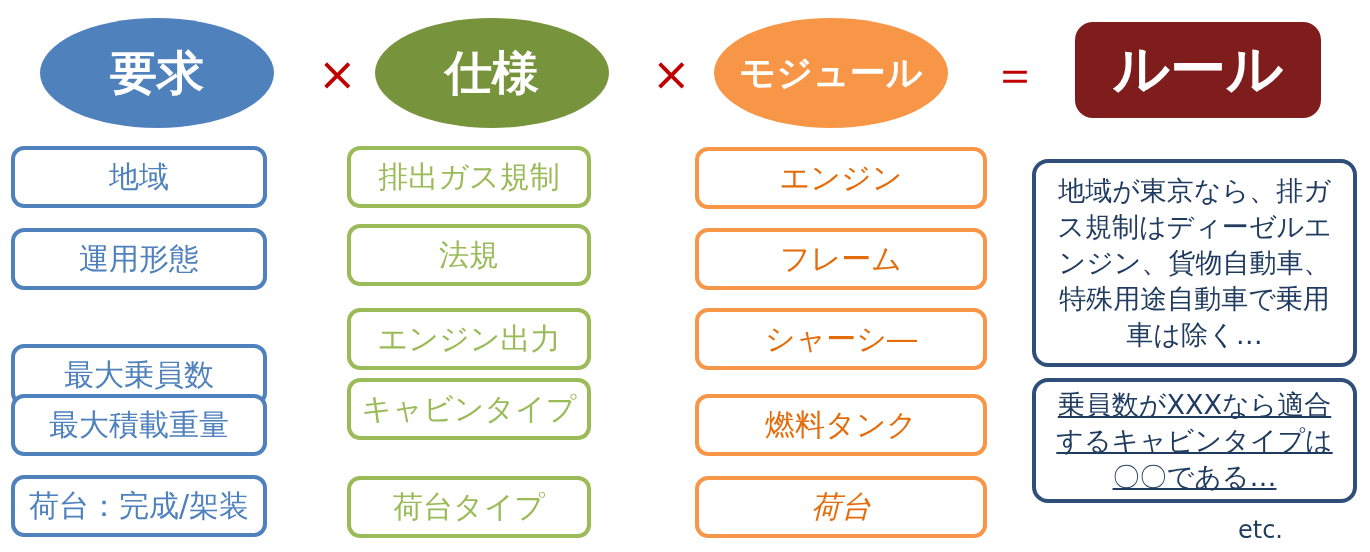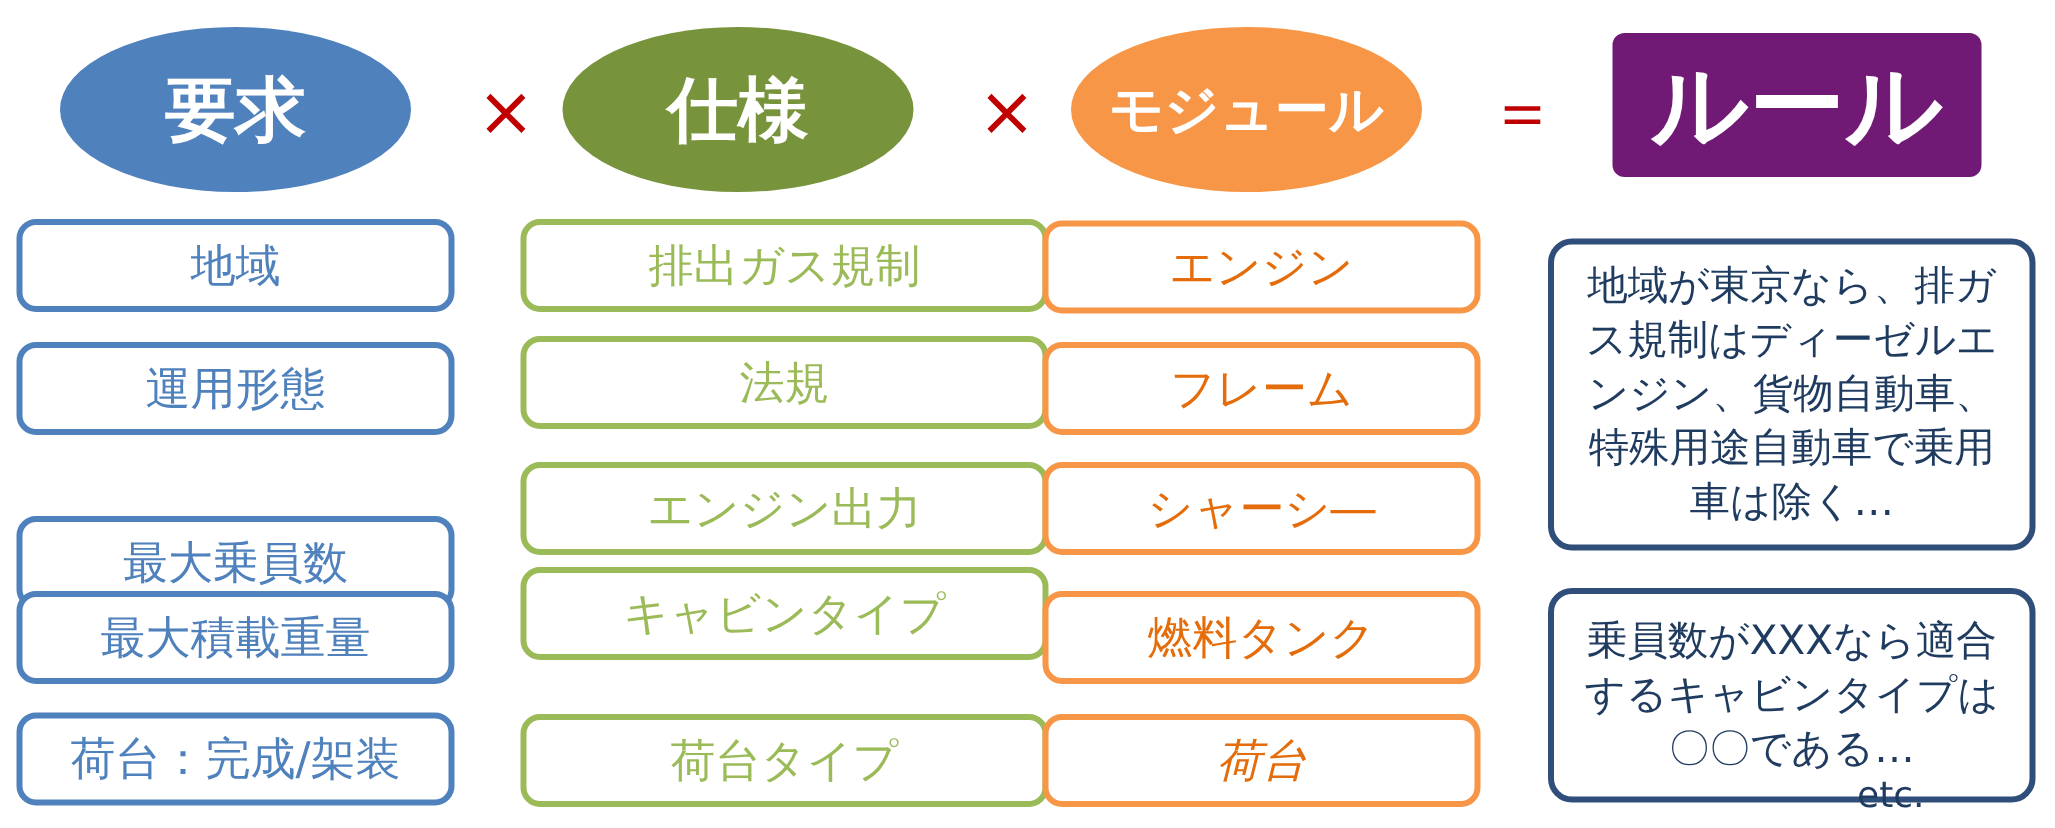--- a/index.html
+++ b/index.html
@@ -3,28 +3,28 @@
 <meta charset="utf-8">
 <style>
   html, body { margin: 0; padding: 0; background: #ffffff; }
   body { width: 1370px; height: 552px; position: relative; overflow: hidden;
          font-family: "DejaVu Sans", "Liberation Sans", sans-serif; }
   .ellipse { position: absolute; top: 18px; height: 110px; border-radius: 50%;
              display: flex; align-items: center; justify-content: center;
              color: #ffffff; font-weight: bold; font-size: 47px; }
   .op { position: absolute; top: 44px; font-size: 46px; color: #c00000; line-height: 60px; }
   .result-head { position: absolute; left: 1075px; top: 22px; width: 246px; height: 96px;
-                 background: #701a75; border-radius: 8px; color: #ffffff;
+                 background: #7f1d1d; border-radius: 18px; color: #ffffff;
                  display: flex; align-items: center; justify-content: center;
-                 font-size: 64px; font-weight: bold; }
+                 font-size: 56px; font-weight: bold; }
   .box { position: absolute; height: 62px; border: 4px solid; border-radius: 13px;
          box-sizing: border-box; background: #ffffff;
          display: flex; align-items: center; justify-content: center; font-size: 30px; }
-  .c1 .box { left: 11px; width: 292px; border-color: #4f81bd; color: #4f81bd; }
-  .c2 .box { left: 347px; width: 352px; border-color: #9bbb59; color: #9bbb59; }
+  .c1 .box { left: 11px; width: 256px; border-color: #4f81bd; color: #4f81bd; }
+  .c2 .box { left: 347px; width: 244px; border-color: #9bbb59; color: #9bbb59; }
   .c3 .box { left: 695px; width: 292px; border-color: #f79646; color: #e46c0a; }
   .rule { position: absolute; left: 1032px; width: 325px; border: 4px solid #2f4f7a;
           border-radius: 16px; box-sizing: border-box; background: #fff; color: #1f3b5f;
           font-size: 27px; line-height: 36px; text-align: center;
           display: flex; align-items: center; justify-content: center; padding: 0 18px; margin-top: 12px; }
   .etc { position: absolute; left: 1238px; top: 516px; font-size: 24px; font-weight: normal; color: #1f3b5f; }
 </style>
 </head>
 <body>
 
@@ -62,14 +62,14 @@
 
 <div class="c3">
   <div class="box" style="top:147px;">エンジン</div>
   <div class="box" style="top:228px;">フレーム</div>
   <div class="box" style="top:308px;">シャーシ―</div>
   <div class="box" style="top:394px;">燃料タンク</div>
   <div class="box" style="top:476px;font-style:italic;">荷台</div>
 </div>
 
 <div class="rule" style="top:147px;height:208px;">地域が東京なら、排ガス規制はディーゼルエンジン、貨物自動車、特殊用途自動車で乗用車は除く…</div>
-<div class="rule" style="top:380px;height:143px;">乗員数がXXXなら適合するキャビンタイプは〇〇である…</div>
+<div class="rule" style="top:366px;height:125px;text-decoration:underline;">乗員数がXXXなら適合するキャビンタイプは〇〇である…</div>
 <div class="etc">etc.</div>
 
 </body></html>

